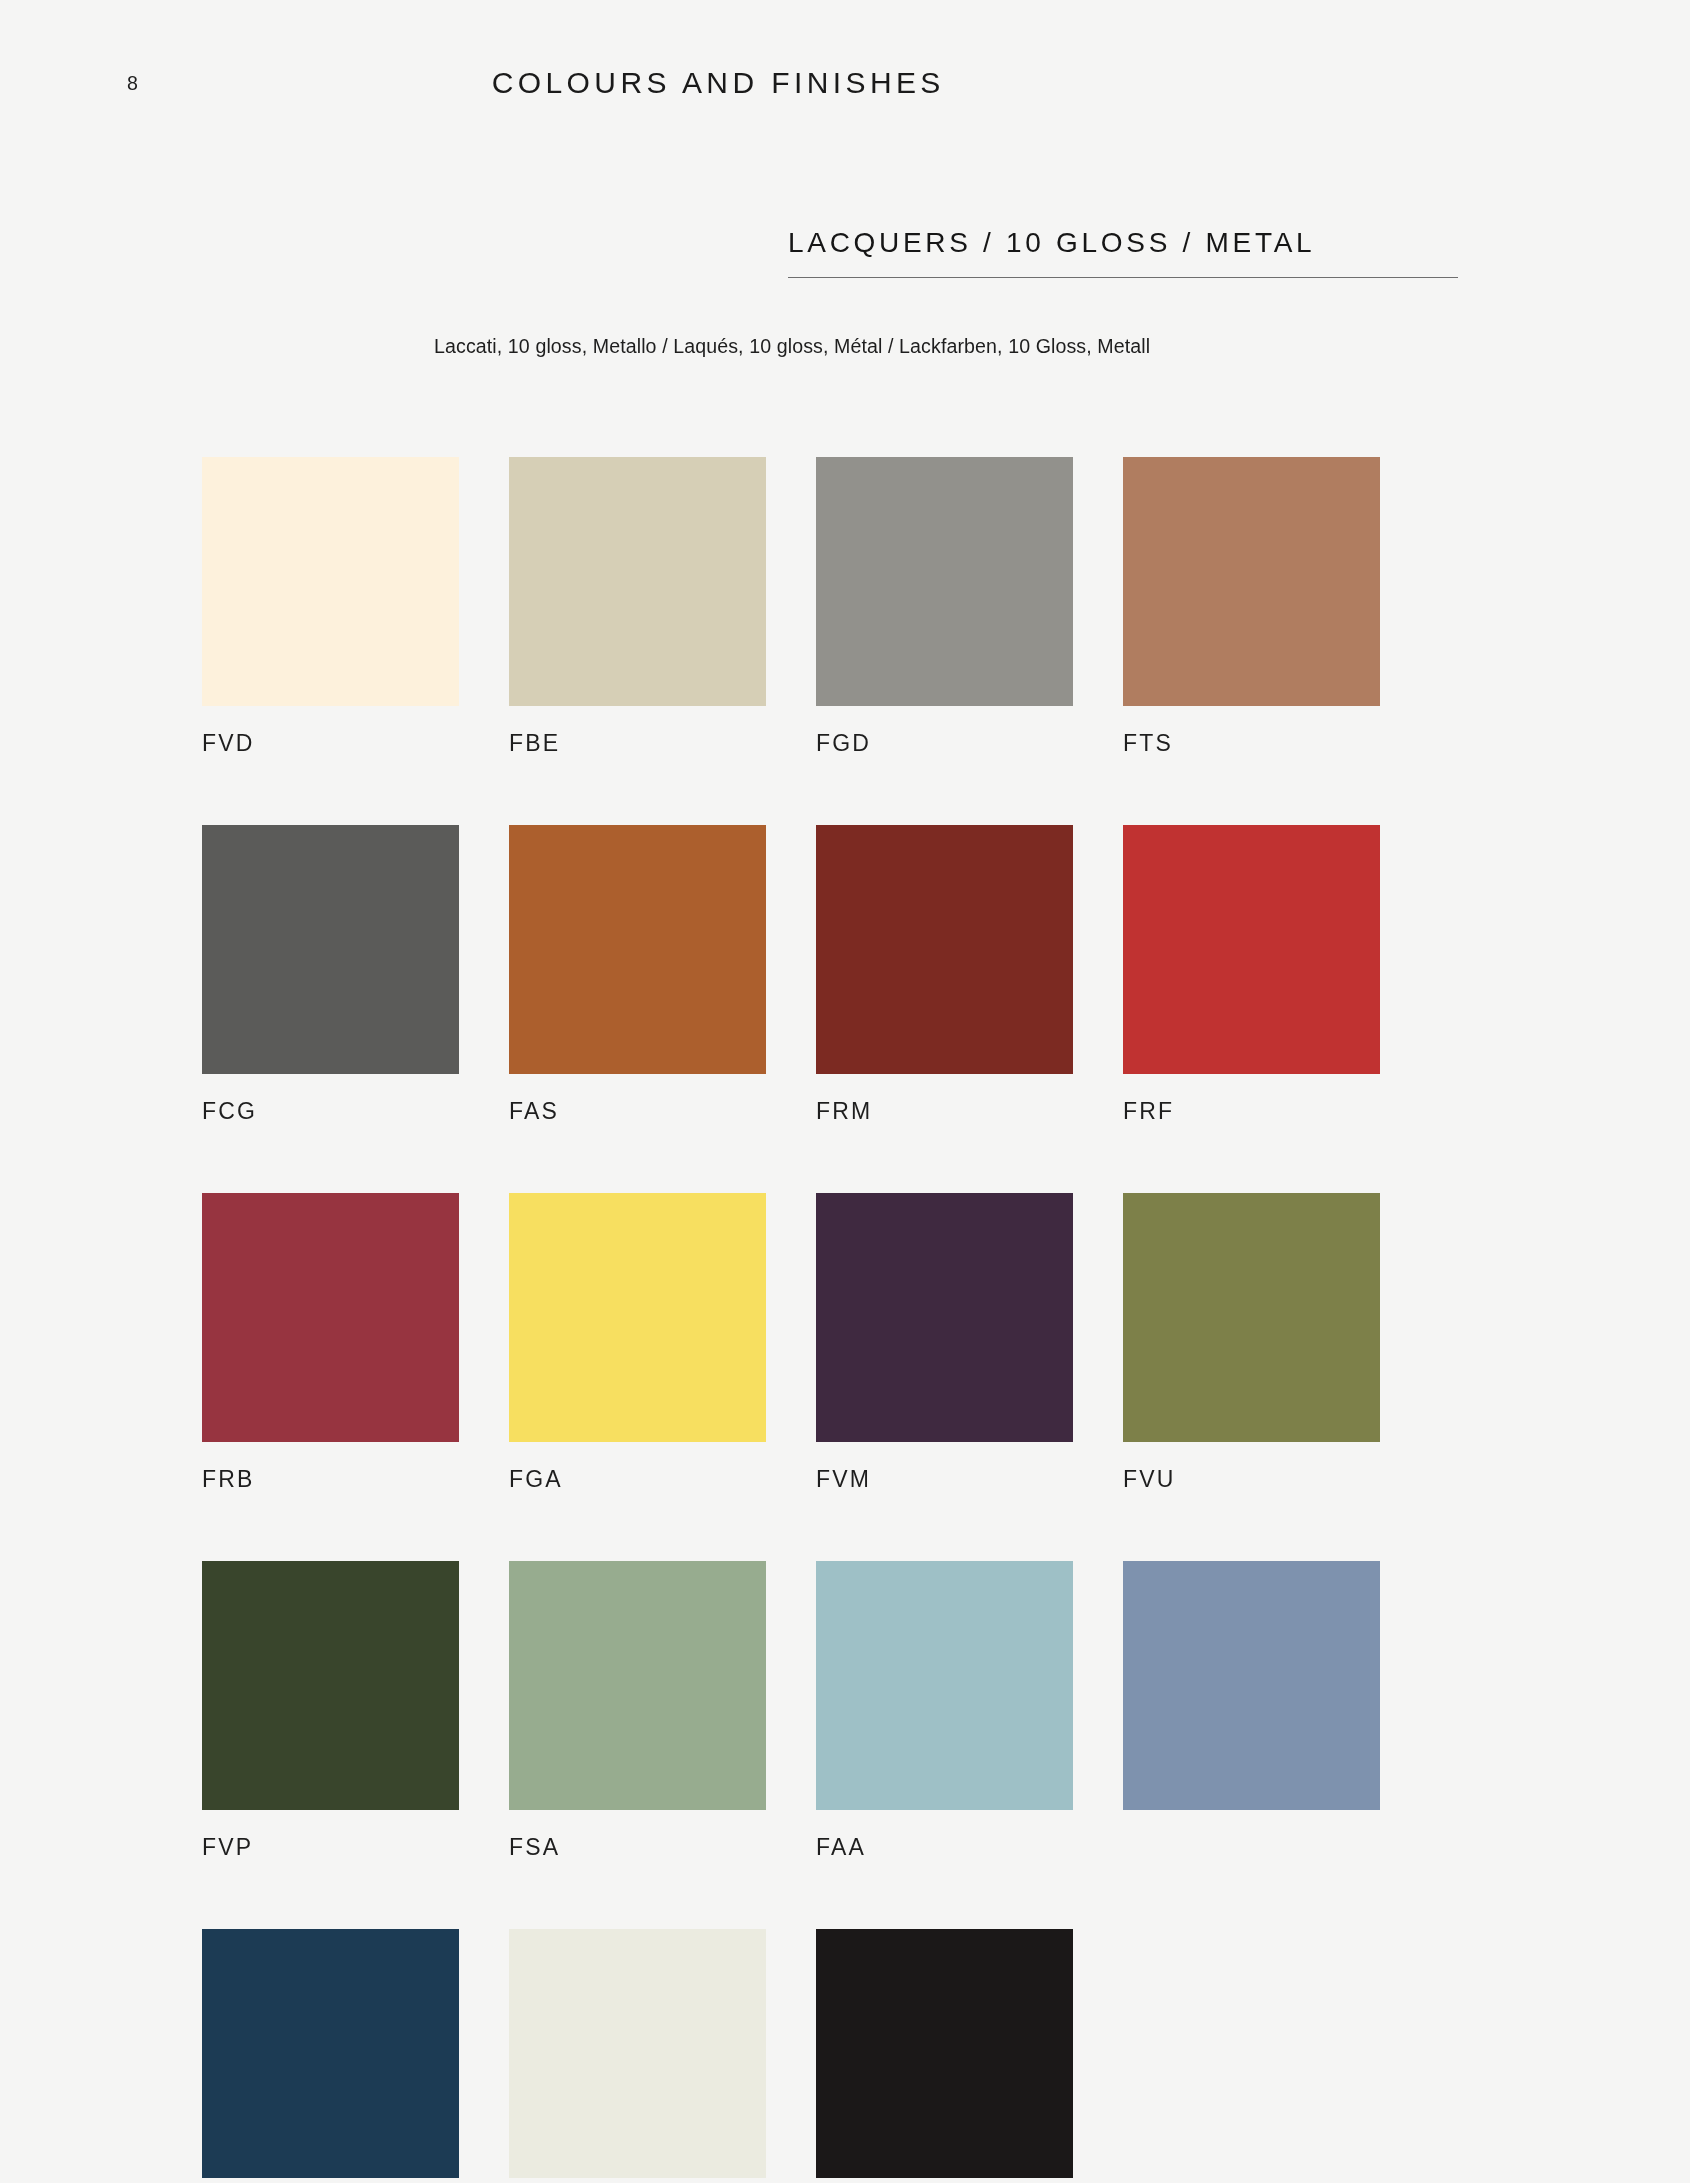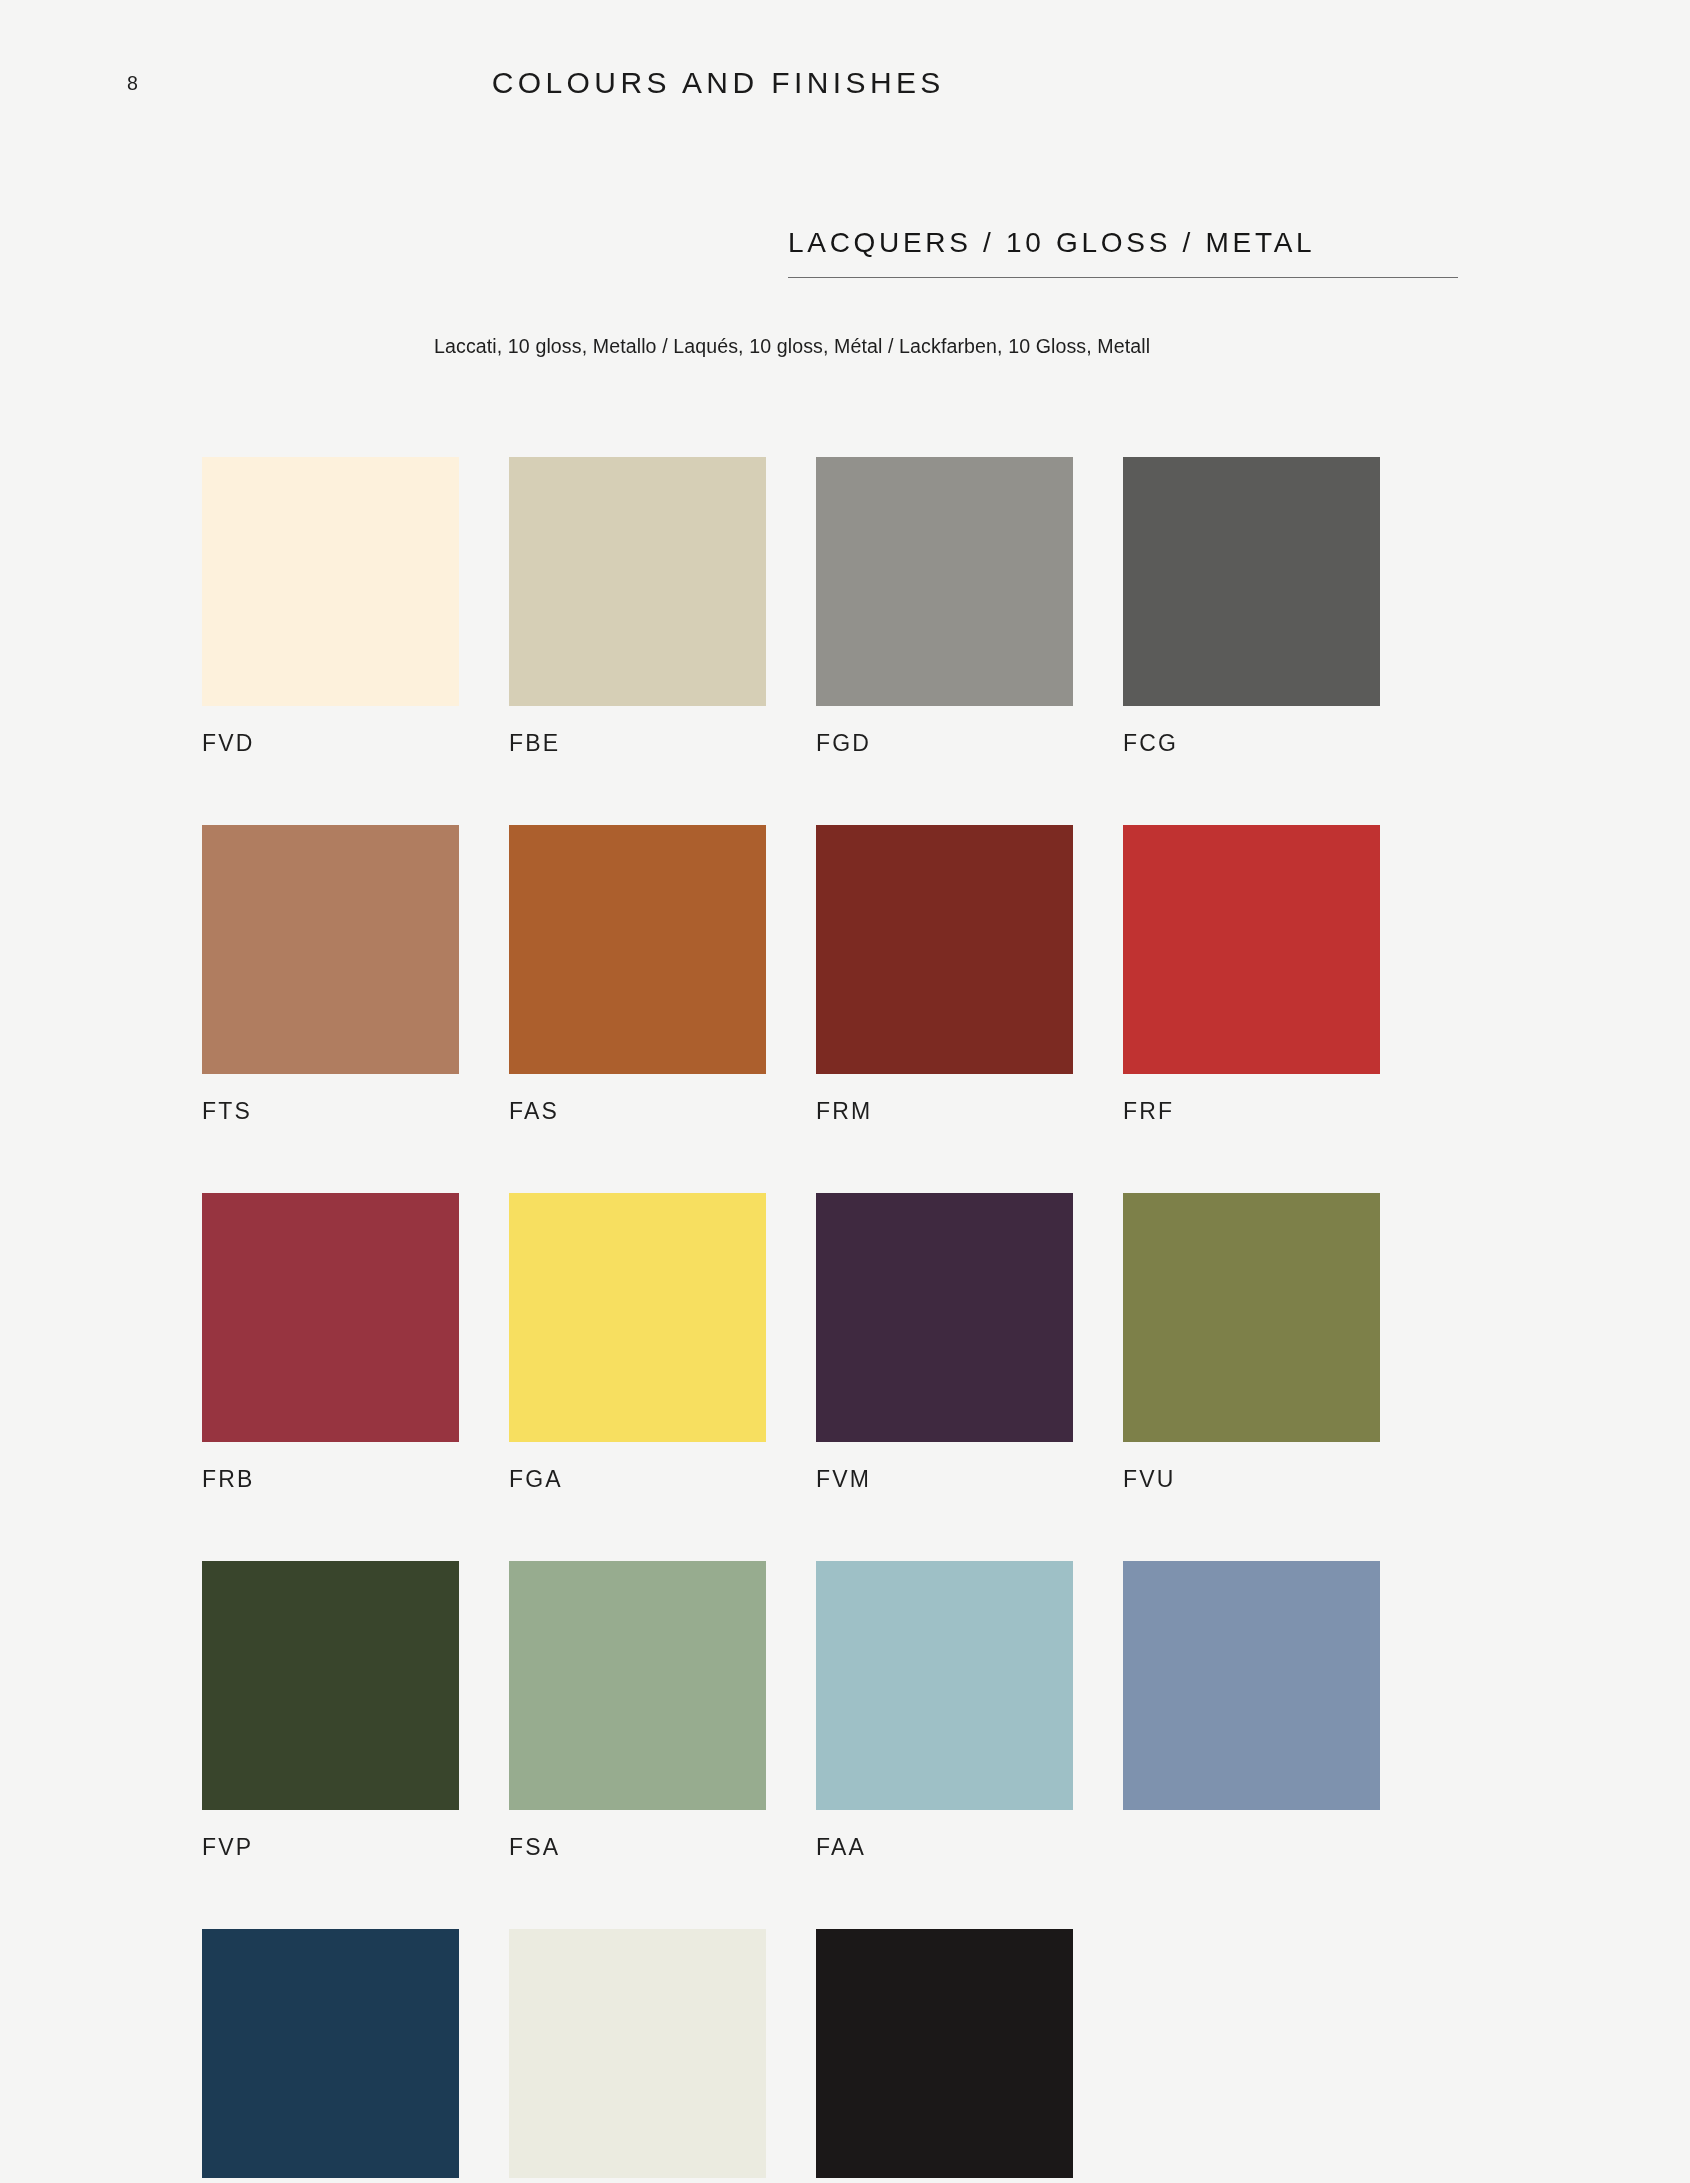--- a/index.html
+++ b/index.html
@@ -130,28 +130,28 @@
     </div>
     <div class="swatch-cell">
       <div class="swatch-chip" style="background: rgb(214, 207, 182);"></div>
       <div class="swatch-code">FBE</div>
     </div>
     <div class="swatch-cell">
       <div class="swatch-chip" style="background: rgb(146, 145, 140);"></div>
       <div class="swatch-code">FGD</div>
     </div>
     <div class="swatch-cell">
+      <div class="swatch-chip" style="background: rgb(176, 125, 96);"></div>
+      <div class="swatch-code">FTS</div>
+    </div>
+    <div class="swatch-cell">
       <div class="swatch-chip" style="background: rgb(91, 91, 89);"></div>
       <div class="swatch-code">FCG</div>
     </div>
     <div class="swatch-cell">
-      <div class="swatch-chip" style="background: rgb(176, 125, 96);"></div>
-      <div class="swatch-code">FTS</div>
-    </div>
-    <div class="swatch-cell">
       <div class="swatch-chip" style="background: rgb(172, 95, 45);"></div>
       <div class="swatch-code">FAS</div>
     </div>
     <div class="swatch-cell">
       <div class="swatch-chip" style="background: rgb(124, 42, 34);"></div>
       <div class="swatch-code">FRM</div>
     </div>
     <div class="swatch-cell">
       <div class="swatch-chip" style="background: rgb(192, 50, 49);"></div>
       <div class="swatch-code">FRF</div>

